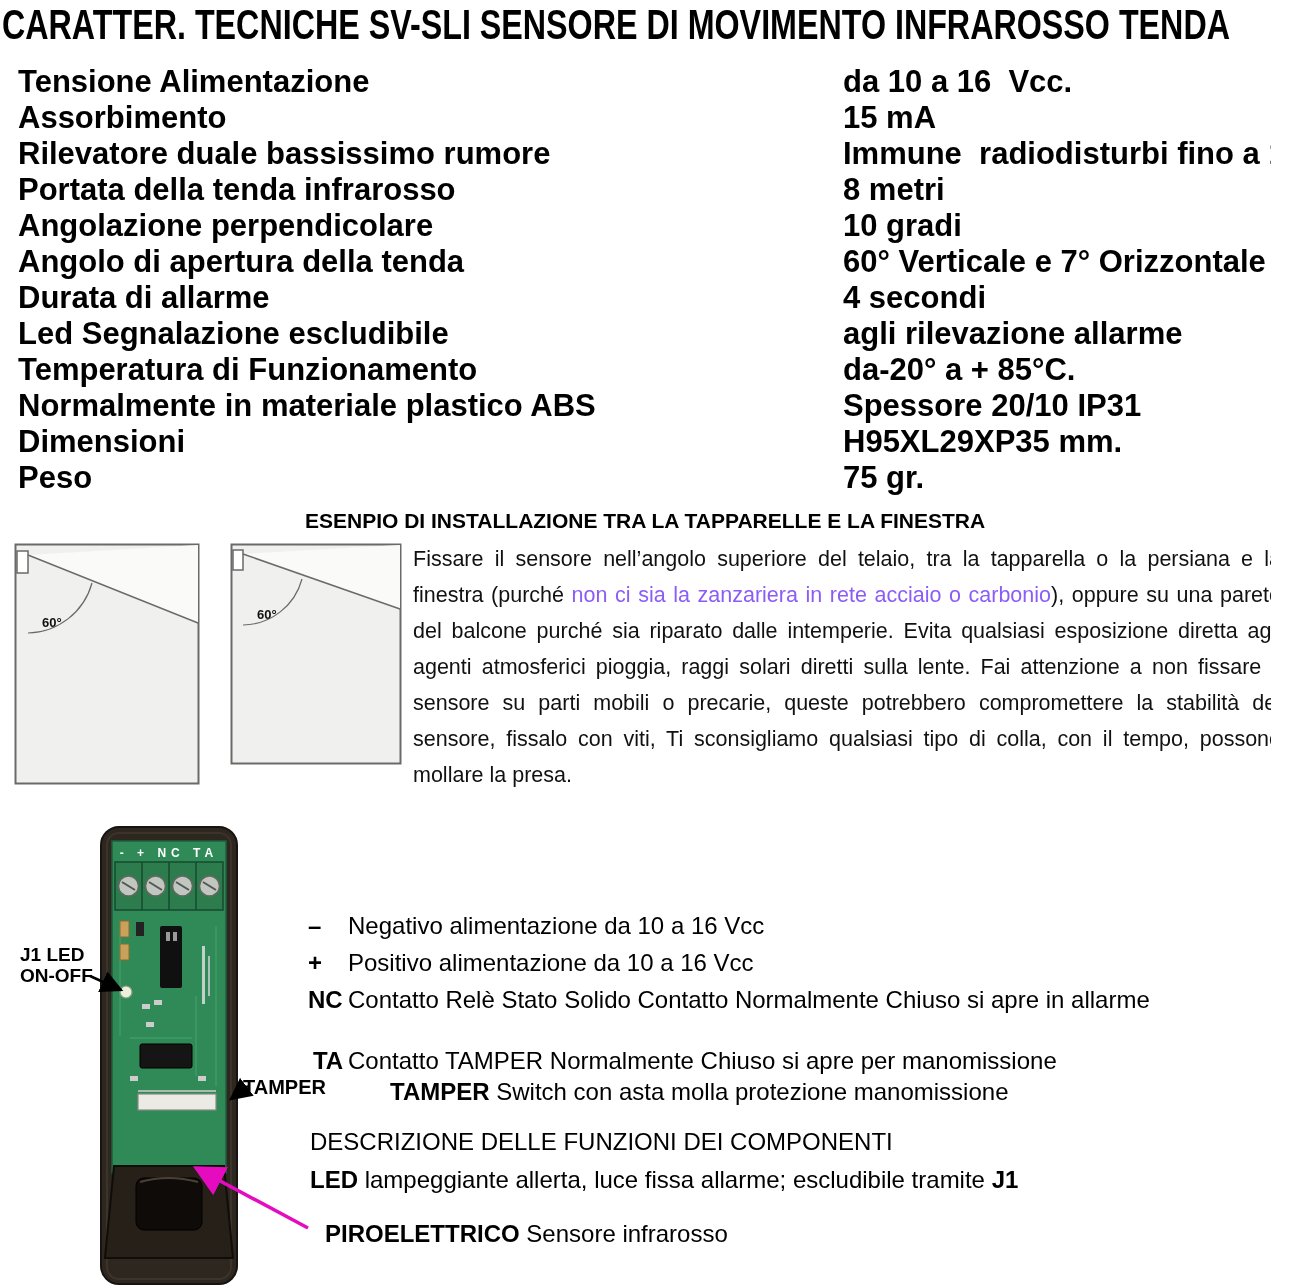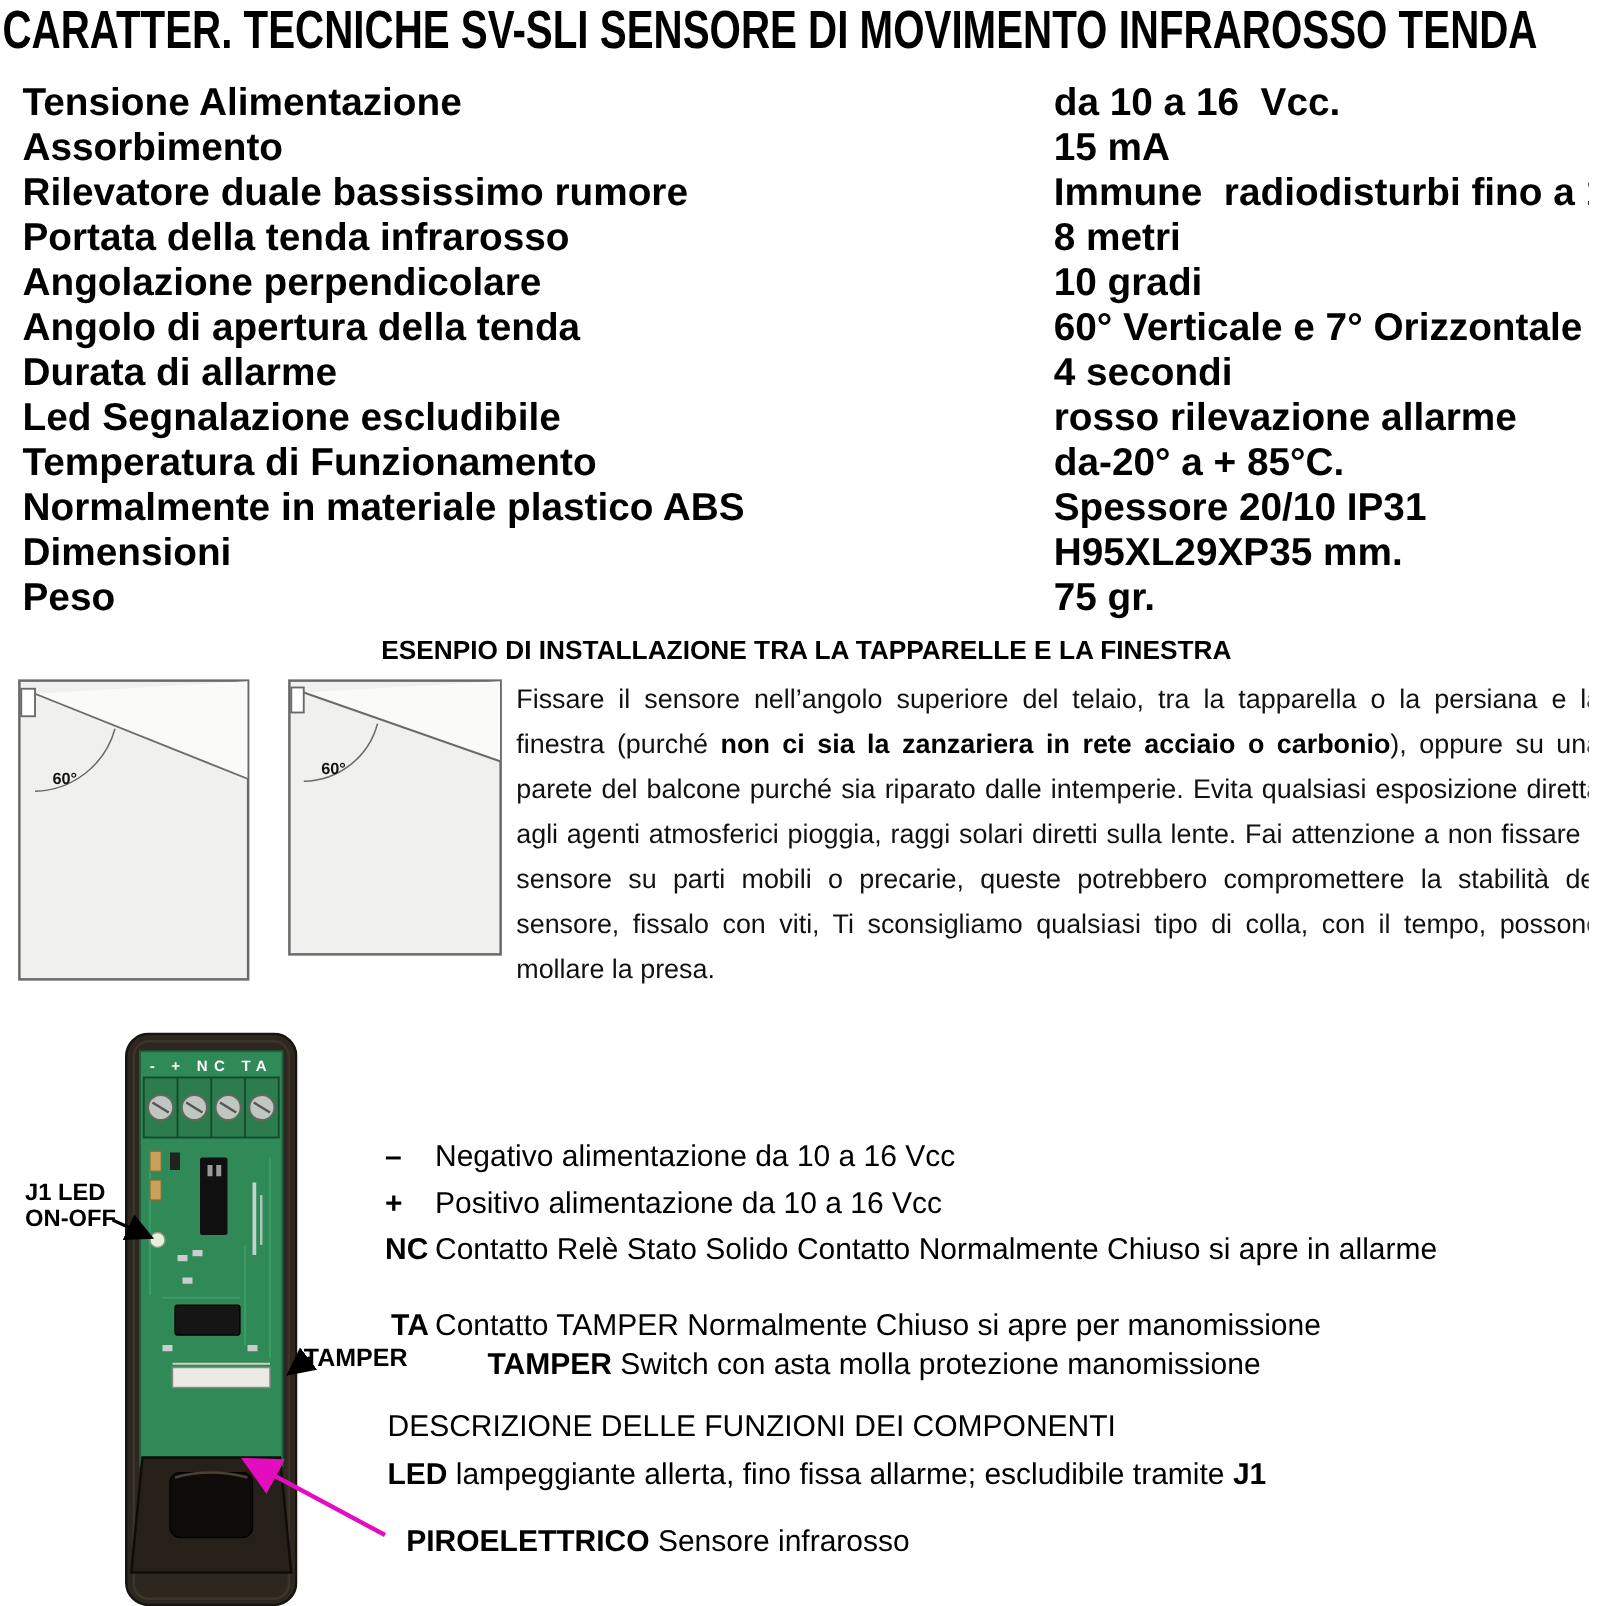--- a/index.html
+++ b/index.html
@@ -18,21 +18,21 @@
   .spec-value { flex:1; white-space:pre; }
 
   .install-heading { position:absolute; left:305px; top:509px; font-size:21px; font-weight:700; white-space:nowrap; }
   .diagram { position:absolute; }
   .d1 { left:14px; top:543px; }
   .d2 { left:230px; top:543px; }
   .install-par {
     position:absolute; left:413px; top:541px; width:868px;
     font-size:21.5px; line-height:36px; text-align:justify; color:#111;
   }
-  .install-par .blue { color:#000000; font-weight:700; }
+  .install-par .blue { color:#8b5cf6; font-weight:400; }
 
   .sensor { position:absolute; left:100px; top:826px; }
 
   .lbl { position:absolute; font-weight:700; font-size:19px; line-height:21px; }
   .j1-lbl { left:20px; top:944px; }
   .tamper-lbl { left:243px; top:1077px; font-size:20px; }
 
   .conn-heading { position:absolute; left:385px; top:855px; font-size:25px; font-weight:700; white-space:nowrap; }
   .conn-row { position:absolute; left:308px; font-size:24px; white-space:nowrap; }
   .conn-row .sym { display:inline-block; width:40px; font-weight:700; }
@@ -53,21 +53,21 @@
   <div class="title">CARATTER. TECNICHE SV-SLI SENSORE DI MOVIMENTO INFRAROSSO TENDA</div>
 
   <div class="specs">
     <div class="spec-row"><span class="spec-label">Tensione Alimentazione</span><span class="spec-value">da 10 a 16  Vcc.</span></div>
     <div class="spec-row"><span class="spec-label">Assorbimento</span><span class="spec-value">15 mA</span></div>
     <div class="spec-row"><span class="spec-label">Rilevatore duale bassissimo rumore</span><span class="spec-value">Immune  radiodisturbi fino a 1 Ghz</span></div>
     <div class="spec-row"><span class="spec-label">Portata della tenda infrarosso</span><span class="spec-value">8 metri</span></div>
     <div class="spec-row"><span class="spec-label">Angolazione perpendicolare</span><span class="spec-value">10 gradi</span></div>
     <div class="spec-row"><span class="spec-label">Angolo di apertura della tenda</span><span class="spec-value">60° Verticale e 7° Orizzontale</span></div>
     <div class="spec-row"><span class="spec-label">Durata di allarme</span><span class="spec-value">4 secondi</span></div>
-    <div class="spec-row"><span class="spec-label">Led Segnalazione escludibile</span><span class="spec-value">rosso rilevazione allarme</span></div>
+    <div class="spec-row"><span class="spec-label">Led Segnalazione escludibile</span><span class="spec-value">agli rilevazione allarme</span></div>
     <div class="spec-row"><span class="spec-label">Temperatura di Funzionamento</span><span class="spec-value">da-20° a + 85°C.</span></div>
     <div class="spec-row"><span class="spec-label">Normalmente in materiale plastico ABS</span><span class="spec-value">Spessore 20/10 IP31</span></div>
     <div class="spec-row"><span class="spec-label">Dimensioni</span><span class="spec-value">H95XL29XP35 mm.</span></div>
     <div class="spec-row"><span class="spec-label">Peso</span><span class="spec-value">75 gr.</span></div>
   </div>
 
   <div class="install-heading">ESENPIO DI INSTALLAZIONE TRA LA TAPPARELLE E LA FINESTRA</div>
 
   <svg class="diagram d1" width="186" height="242" viewBox="0 0 186 242">
     <rect x="1.5" y="1.5" width="183" height="239" fill="#f0f0ee" stroke="#6a6a6a" stroke-width="2"></rect>
@@ -151,21 +151,21 @@
 
   <div class="conn-row" style="top:912px;"><span class="sym">–</span><span>Negativo alimentazione da 10 a 16 Vcc</span></div>
   <div class="conn-row" style="top:949px;"><span class="sym">+</span><span>Positivo  alimentazione da 10 a 16 Vcc</span></div>
   <div class="conn-row" style="top:986px;"><span class="sym">NC</span><span>Contatto Relè Stato Solido Contatto Normalmente Chiuso si apre in allarme</span></div>
   <div class="conn-row" style="top:1047px;text-align:center;"><span class="sym">TA</span><span>Contatto TAMPER Normalmente Chiuso si apre per manomissione</span></div>
 
   <div class="tamper-line"><span class="bold">TAMPER</span><span> Switch con asta molla protezione manomissione</span></div>
 
   <div class="desc-heading">DESCRIZIONE DELLE FUNZIONI DEI COMPONENTI</div>
 
-  <div class="led-line"><span class="bold">LED</span><span>  lampeggiante allerta, fino fissa allarme; escludibile tramite </span><span class="bold">J1</span></div>
+  <div class="led-line"><span class="bold">LED</span><span>  lampeggiante allerta, luce fissa allarme; escludibile tramite </span><span class="bold">J1</span></div>
 
   <div class="piro-line"><span class="bold">PIROELETTRICO</span><span> Sensore infrarosso</span></div>
 
   <svg class="arrows" width="1293" height="1285" viewBox="0 0 1293 1285">
     <defs>
       <marker id="ah-black" markerWidth="10" markerHeight="9" refX="8" refY="4.5" orient="auto">
         <path d="M0,0 L9,4.5 L0,9 z" fill="#000"></path>
       </marker>
       <marker id="ah-mag" markerWidth="10" markerHeight="9" refX="8" refY="4.5" orient="auto">
         <path d="M0,0 L9,4.5 L0,9 z" fill="#e50cc0"></path>

